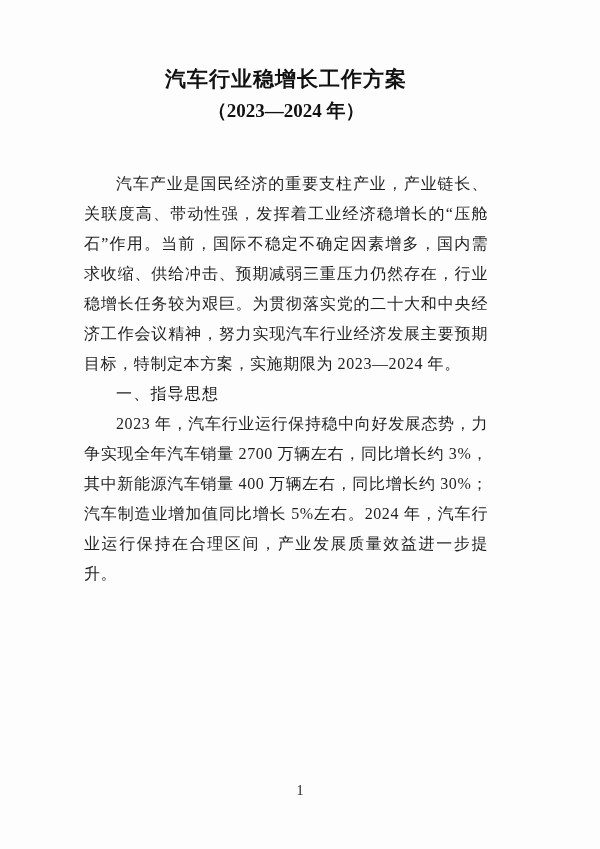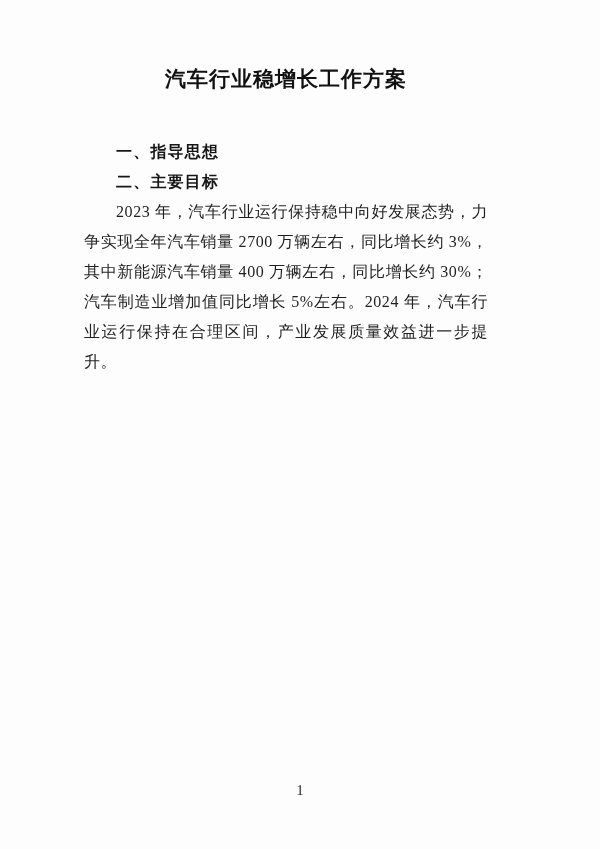--- a/index.html
+++ b/index.html
@@ -53,21 +53,21 @@
     letter-spacing: 0.6px;
   }
   .body-text p {
     margin: 0;
     text-indent: 2em;
   }
   .section-heading {
     margin: 0;
     font-size: 16px;
     line-height: 30px;
-    font-weight: bold;
+    font-weight: normal;
     text-indent: 2em;
     font-family: "Liberation Sans", sans-serif;
     letter-spacing: 1.2px;
     color: #161616;
   }
   .page-number {
     position: absolute;
     top: 781px;
     left: 0;
     width: 600px;
@@ -76,24 +76,25 @@
     line-height: 20px;
     color: #222222;
     font-family: "Liberation Serif", serif;
   }
 </style>
 </head>
 <body>
 
 <div class="page">
   <h1 class="doc-title">汽车行业稳增长工作方案</h1>
+  <div class="doc-subtitle">（2023—2024 年）</div>
 
   <div class="body-text">
+    <p>汽车产业是国民经济的重要支柱产业，产业链长、关联度高、带动性强，发挥着工业经济稳增长的“压舱石”作用。当前，国际不稳定不确定因素增多，国内需求收缩、供给冲击、预期减弱三重压力仍然存在，行业稳增长任务较为艰巨。为贯彻落实党的二十大和中央经济工作会议精神，努力实现汽车行业经济发展主要预期目标，特制定本方案，实施期限为 2023—2024 年。</p>
 
     <h2 class="section-heading">一、指导思想</h2>
 
-    <h2 class="section-heading">二、主要目标</h2>
     <p>2023 年，汽车行业运行保持稳中向好发展态势，力争实现全年汽车销量 2700 万辆左右，同比增长约 3%，其中新能源汽车销量 400 万辆左右，同比增长约 30%；汽车制造业增加值同比增长 5%左右。2024 年，汽车行业运行保持在合理区间，产业发展质量效益进一步提升。</p>
 
   </div>
 
   <div class="page-number">1</div>
 </div>
 
 </body></html>

